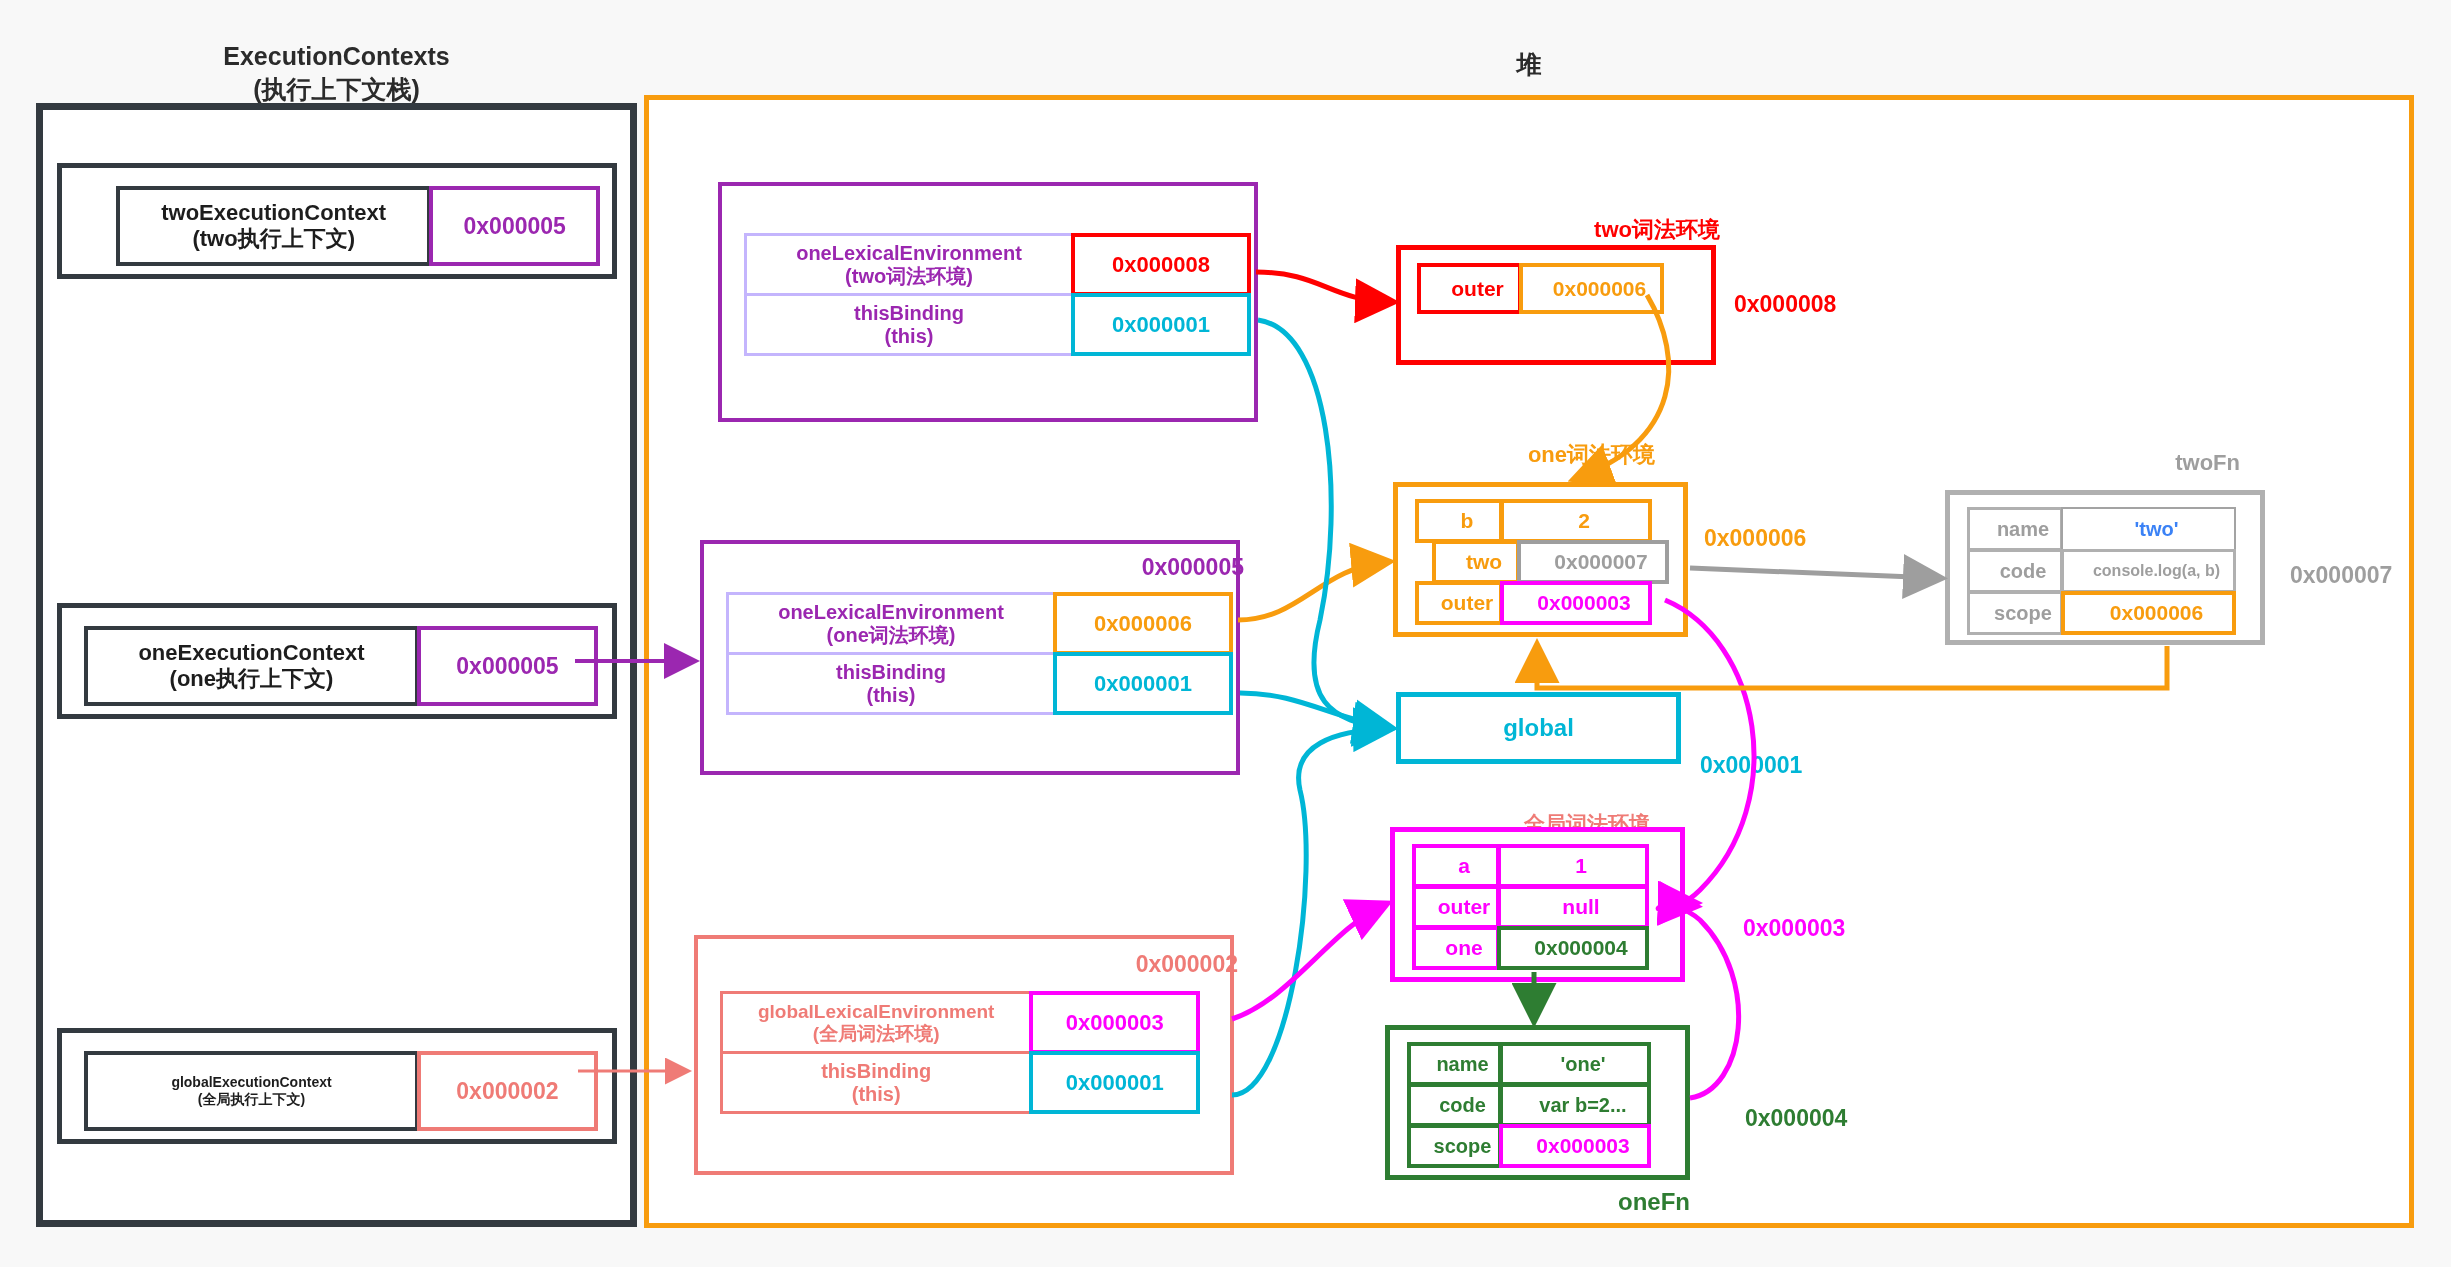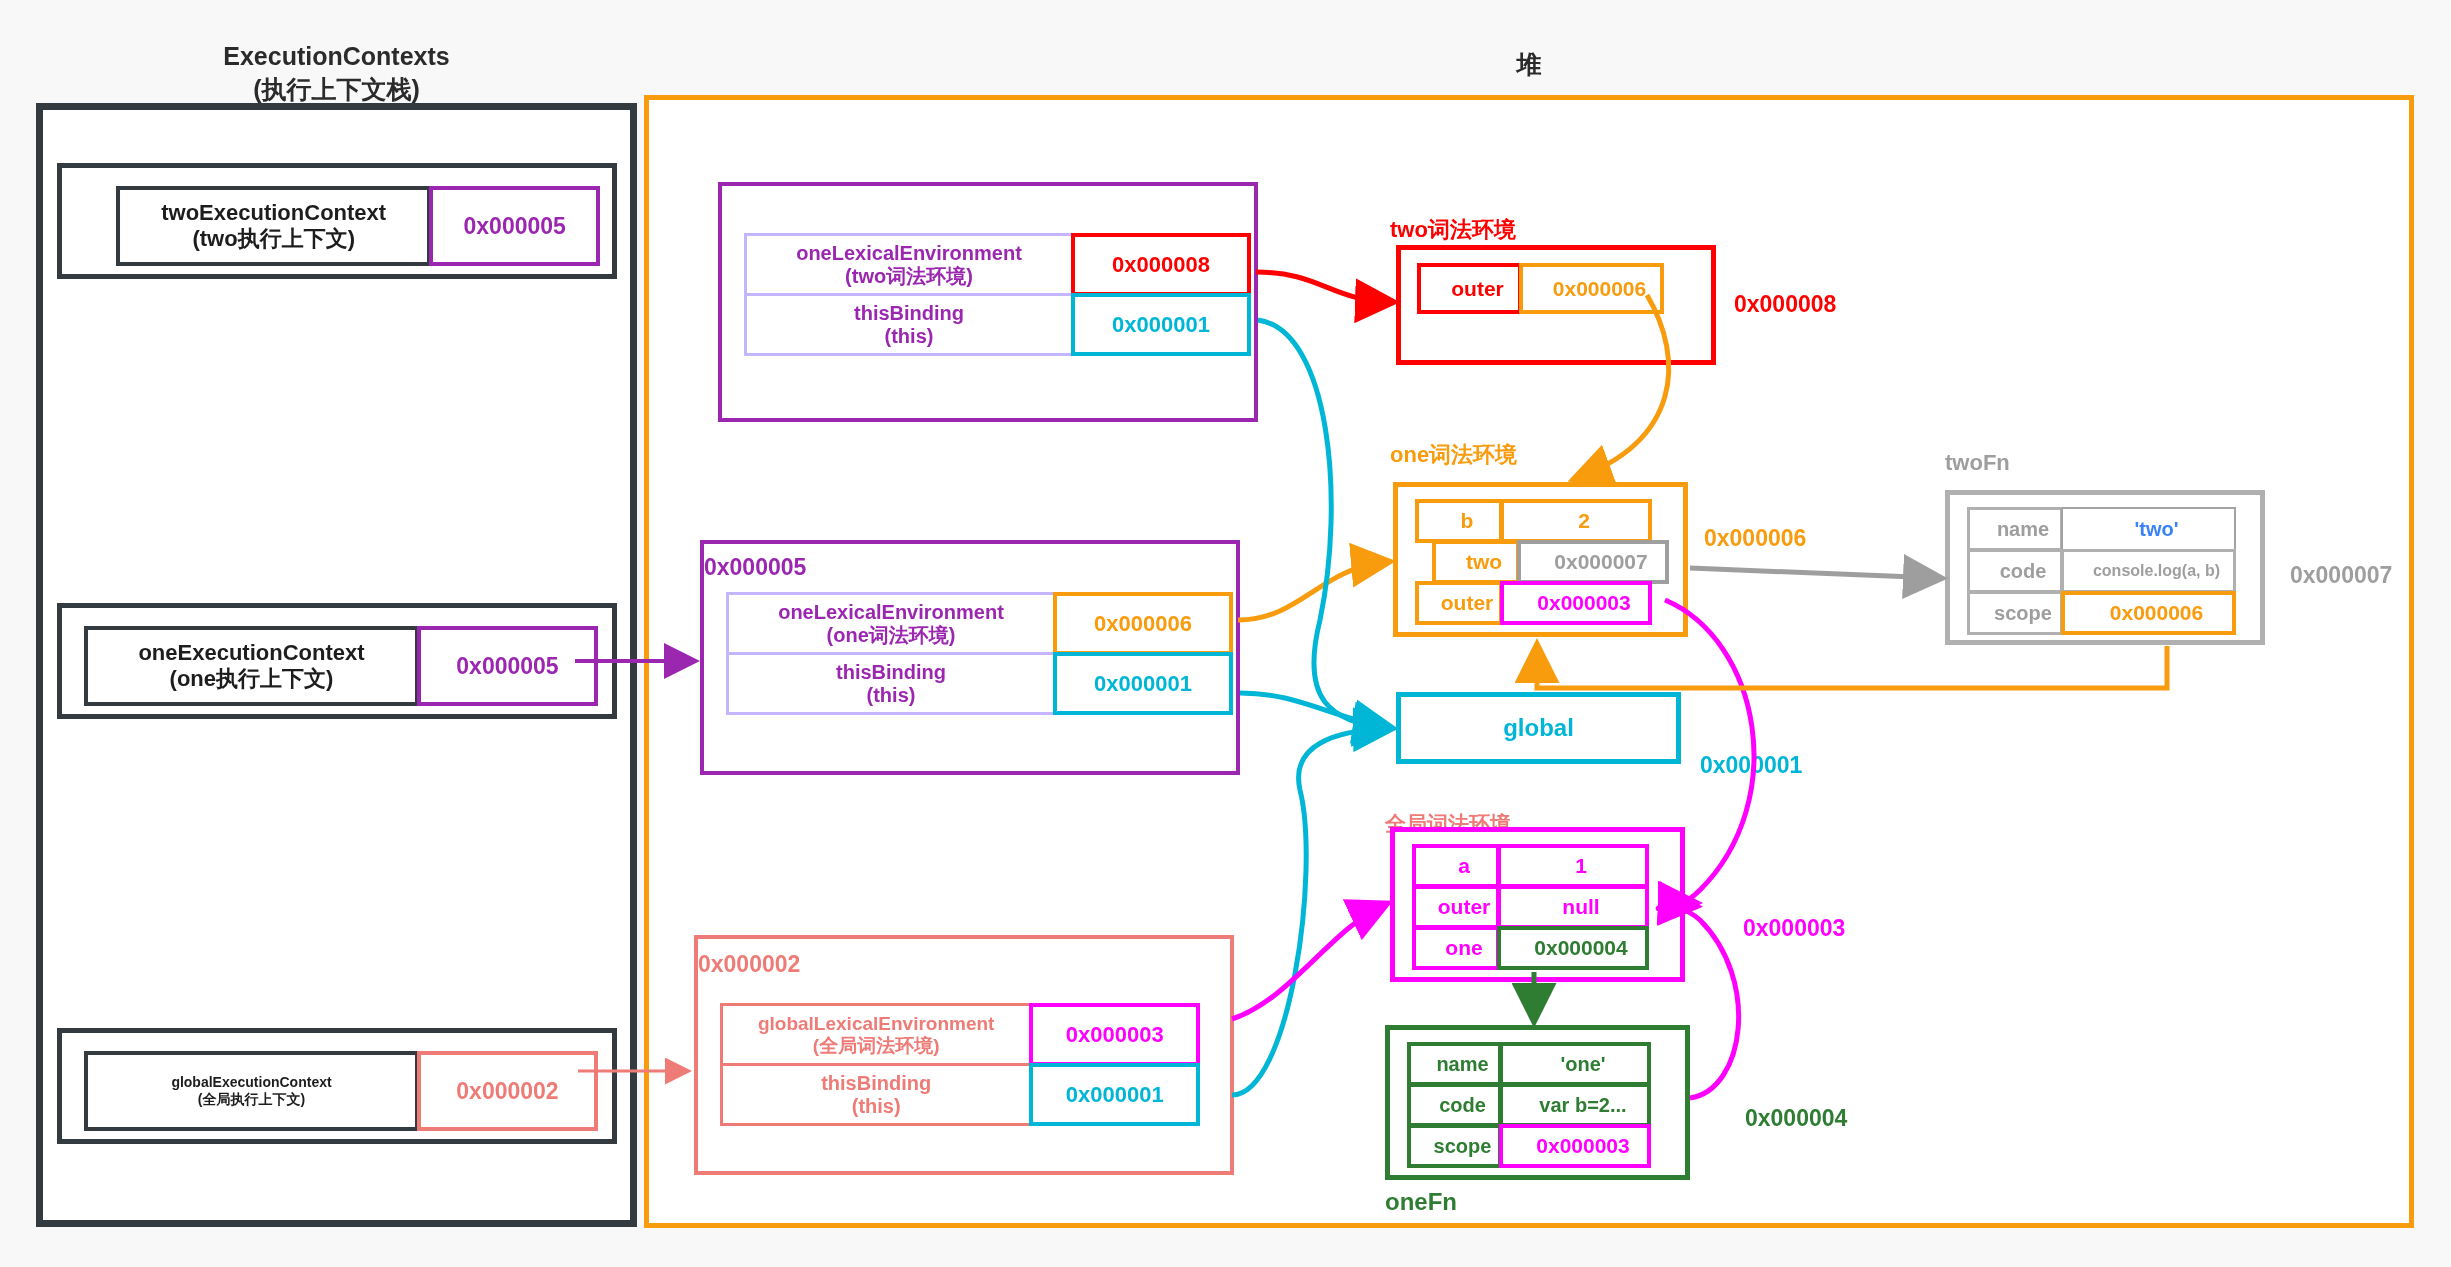--- a/index.html
+++ b/index.html
@@ -17,21 +17,21 @@
   .ec-inner{position:absolute;display:flex;box-sizing:border-box;}
   .ec-label{box-sizing:border-box;border:4px solid #333a40;background:#fff;display:flex;flex-direction:column;
             align-items:center;justify-content:center;font-weight:bold;color:#1d1d1d;line-height:1.18;}
   .ec-addr{box-sizing:border-box;display:flex;align-items:center;justify-content:center;
            font-weight:bold;background:#fff;}
 
   
   .boxwrap{position:absolute;box-sizing:border-box;background:#fff;}
   .tcellL,.tcellR{box-sizing:border-box;display:flex;align-items:center;justify-content:center;
                   font-weight:bold;background:#fff;padding-left:16px;}
-  .captop{position:absolute;font-weight:bold;text-align:left;}
+  .captop{position:absolute;font-weight:bold;text-align:right;}
   .sideaddr{position:absolute;font-weight:bold;}
 
   
   .le-frame{position:absolute;border:4px solid #9b27b0;background:#fff;box-sizing:border-box;}
   .le-rowlab{box-sizing:border-box;border:3px solid #c4b5fd;display:flex;flex-direction:column;
              align-items:center;justify-content:center;font-weight:bold;color:#9b27b0;line-height:1.15;background:#fff;}
   .le-rowval{box-sizing:border-box;display:flex;align-items:center;justify-content:center;font-weight:bold;background:#fff;}
 
   
   .pk-frame{position:absolute;border:4px solid #ef7b76;background:#fff;box-sizing:border-box;}
@@ -118,21 +118,21 @@
           <span>thisBinding</span>
           <span>(this)</span>
         </div>
         <div class="le-rowval" style="width:180px;height:63px;border:4px solid #00b6d6;color:#00b6d6;font-size:22px;margin-left:-3px;">0x000001</div>
       </div>
     </div>
   </div>
 
   <div class="pk-frame" style="left:694px;top:935px;width:540px;height:240px;">
     <div class="captop" style="left:0;top:12px;width:540px;font-size:23px;color:#ef7b76;">0x000002</div>
-    <div style="position:absolute;left:22px;top:64px;width:480px;border-radius:20px;">
+    <div style="position:absolute;left:22px;top:52px;width:480px;border-radius:20px;">
       <div style="display:flex;">
         <div class="pk-rowlab" style="width:330px;height:63px;font-size:19px;">
           <span>globalLexicalEnvironment</span>
           <span>(全局词法环境)</span>
         </div>
         <div class="le-rowval" style="width:180px;height:63px;border:4px solid #ff00ff;color:#ff00ff;font-size:22px;margin-left:-3px;">0x000003</div>
       </div>
       <div style="display:flex;margin-top:-3px;">
         <div class="pk-rowlab" style="width:330px;height:63px;font-size:20px;">
           <span>thisBinding</span>

